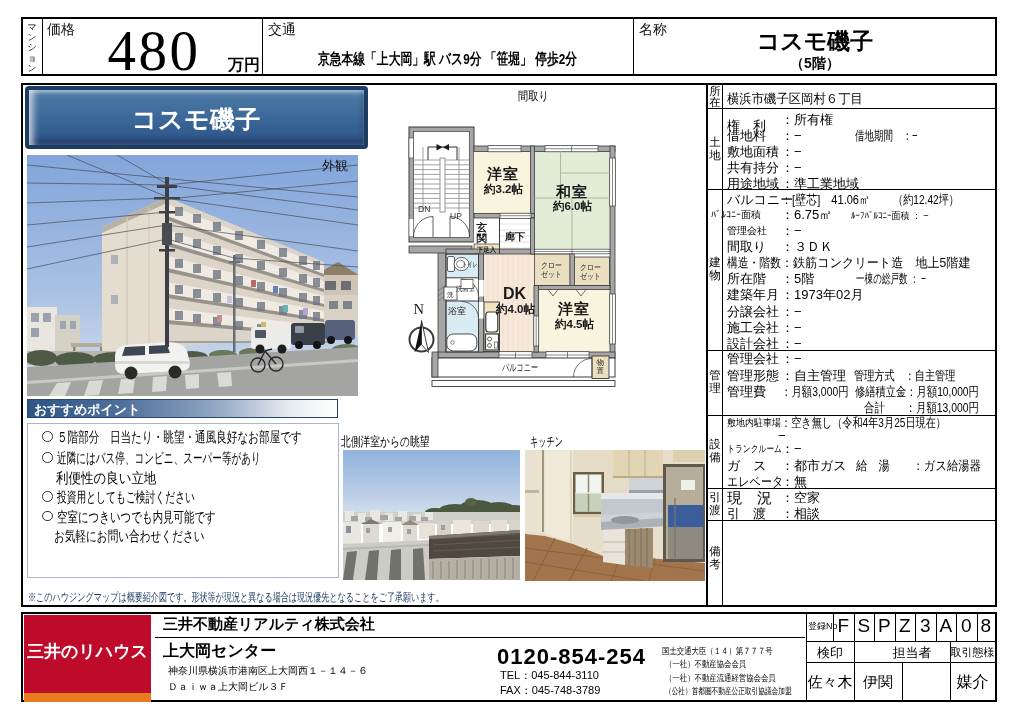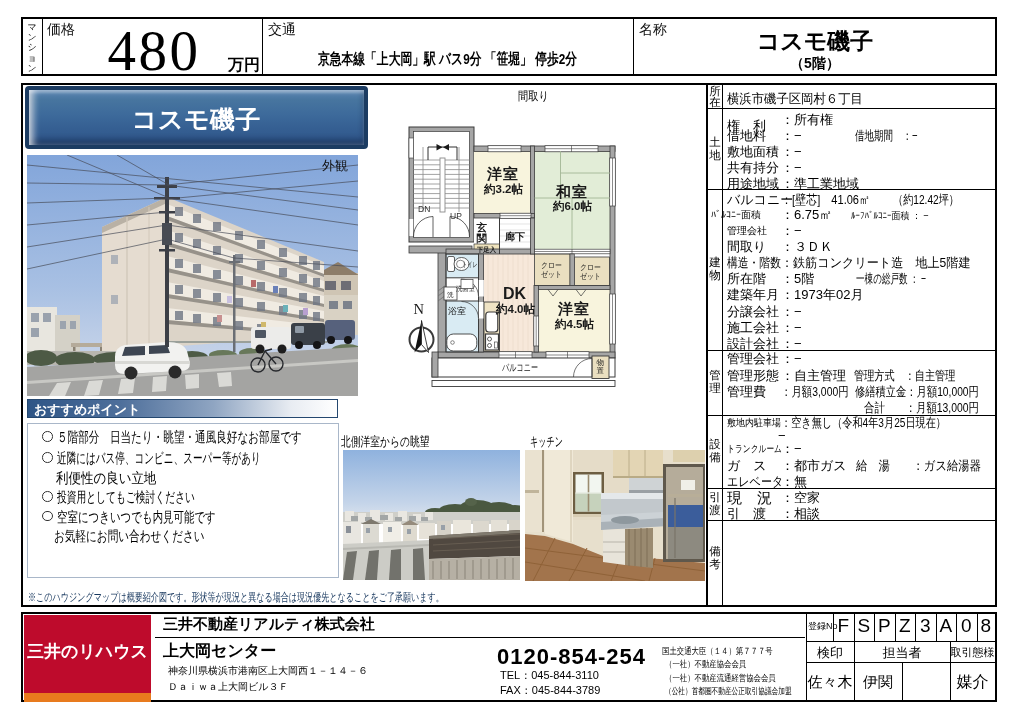--- a/index.html
+++ b/index.html
@@ -798,21 +798,21 @@
 
 <div class="abs" style="left:163px;top:615px;font-size:15px;font-weight:bold;">三井不動産リアルティ株式会社</div>
 <div class="abs" style="left:155px;top:637px;width:650px;border-top:1.5px solid #000;"></div>
 
 <div class="abs" style="left:163px;top:641px;font-size:16px;font-weight:bold;">上大岡センター</div>
 <div class="abs" style="left:168px;top:664px;font-size:10px;">神奈川県横浜市港南区上大岡西１－１４－６</div>
 <div class="abs" style="left:168px;top:680px;font-size:10px;">Ｄａｉｗａ上大岡ビル３Ｆ</div>
 
 <div class="abs" style="left:497px;top:644px;font-size:22px;font-weight:bold;letter-spacing:1px;">0120-854-254</div>
 <div class="abs" style="left:500px;top:668px;font-size:11px;">TEL：045-844-3110</div>
-<div class="abs" style="left:500px;top:683px;font-size:11px;">FAX：045-844-3789</div>
+<div class="abs" style="left:500px;top:683px;font-size:11px;">FAX：045-748-3789</div>
 
 <div class="abs nw" style="left:662px;top:645px;font-size:9px;transform:scaleX(0.82);">国土交通大臣（１４）第７７７号</div>
 <div class="abs nw" style="left:665px;top:658px;font-size:9px;transform:scaleX(0.82);">（一社）不動産協会会員</div>
 <div class="abs nw" style="left:665px;top:671.5px;font-size:9px;transform:scaleX(0.82);">（一社）不動産流通経営協会会員</div>
 <div class="abs nw" style="left:665px;top:685px;font-size:9px;transform:scaleX(0.74);">（公社）首都圏不動産公正取引協議会加盟</div>
 
 <div class="abs" style="left:806px;top:612px;width:0;height:90px;border-left:1.5px solid #000;"></div>
 <div class="abs" style="left:806px;top:641px;width:189px;border-top:1.5px solid #000;"></div>
 <div class="abs" style="left:806px;top:662px;width:189px;border-top:1.5px solid #000;"></div>
 
@@ -831,21 +831,21 @@
 <div class="abs" style="left:874px;top:615px;width:20.5px;text-align:center;font-size:19px;">P</div>
 <div class="abs" style="left:894.5px;top:615px;width:20.5px;text-align:center;font-size:19px;">Z</div>
 <div class="abs" style="left:915px;top:615px;width:20.5px;text-align:center;font-size:19px;">3</div>
 <div class="abs" style="left:935.5px;top:615px;width:20.5px;text-align:center;font-size:19px;">A</div>
 <div class="abs" style="left:956px;top:615px;width:20.5px;text-align:center;font-size:19px;">0</div>
 <div class="abs" style="left:976.5px;top:615px;width:18.5px;text-align:center;font-size:19px;">8</div>
 
 <div class="abs" style="left:854px;top:641px;width:0;height:61px;border-left:1.5px solid #000;"></div>
 <div class="abs" style="left:950px;top:641px;width:0;height:61px;border-left:1.5px solid #000;"></div>
 <div class="abs" style="left:806px;top:644px;width:48px;text-align:center;font-size:13px;">検印</div>
-<div class="abs" style="left:854px;top:644px;width:96px;text-align:center;font-size:13px;">担当者</div>
+<div class="abs" style="left:854px;top:644px;width:116px;text-align:center;font-size:13px;">担当者</div>
 <div class="abs" style="left:950px;top:645px;width:45px;text-align:center;font-size:11px;">取引態様</div>
 
 <div class="abs" style="left:902px;top:662px;width:0;height:40px;border-left:1.5px solid #000;"></div>
 
 <div class="abs" style="left:806px;top:673px;width:48px;text-align:center;font-size:15px;">佐々木</div>
 
 <div class="abs" style="left:854px;top:673px;width:48px;text-align:center;font-size:15px;">伊関</div>
 
 <div class="abs" style="left:950px;top:672px;width:45px;text-align:center;font-size:16px;">媒介</div>
 

